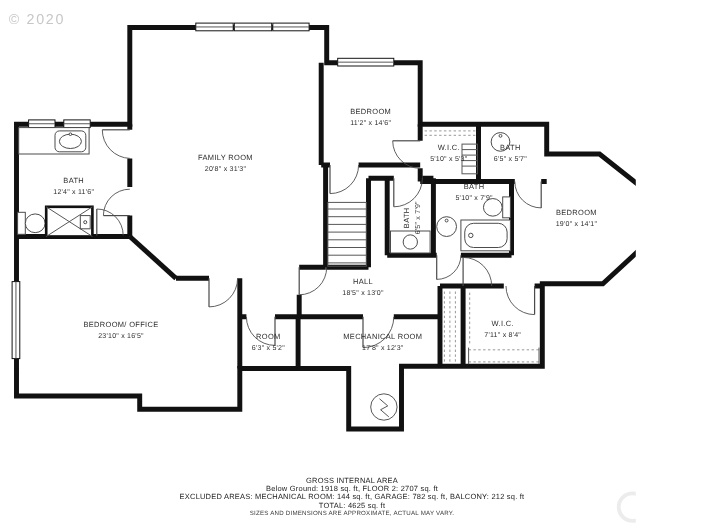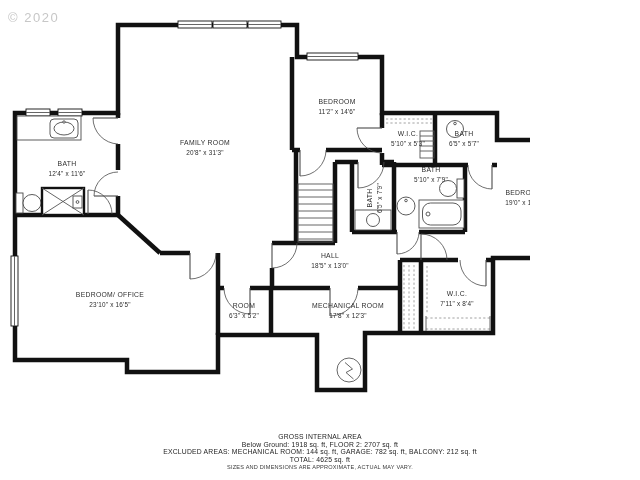--- a/index.html
+++ b/index.html
@@ -1,17 +1,17 @@
 <!DOCTYPE html>
 <html><head>
 <meta charset="utf-8">
 <style>
   html,body{margin:0;padding:0;background:#ffffff;}
   .stage{position:relative;width:530px;height:480px;background:#ffffff;overflow:hidden;
-         font-family:"Liberation Sans", sans-serif;}
+         font-family:"Liberation Sans", sans-serif;padding-left:48px;}
   svg{position:absolute;left:0;top:0;}
   .wall{stroke:#111111;stroke-width:4.5;fill:none;stroke-linecap:butt;}
   .thin{stroke:#555555;stroke-width:0.9;fill:none;}
   .fix{stroke:#4a4a4a;stroke-width:0.9;fill:#ffffff;}
   .door{stroke:#4a4a4a;stroke-width:0.8;fill:none;}
   .leaf{stroke:#4a4a4a;stroke-width:1.1;fill:none;}
   .win{fill:#ffffff;stroke:#111111;stroke-width:0.9;}
   .dash{stroke:#8a8a8a;stroke-width:0.8;fill:none;stroke-dasharray:2.2,2.2;}
   .lbl{font-size:6.8px;fill:#2d2d2d;letter-spacing:0.3px;text-anchor:middle;}
   .dims{font-size:6.4px;fill:#2d2d2d;letter-spacing:0.2px;text-anchor:middle;}

